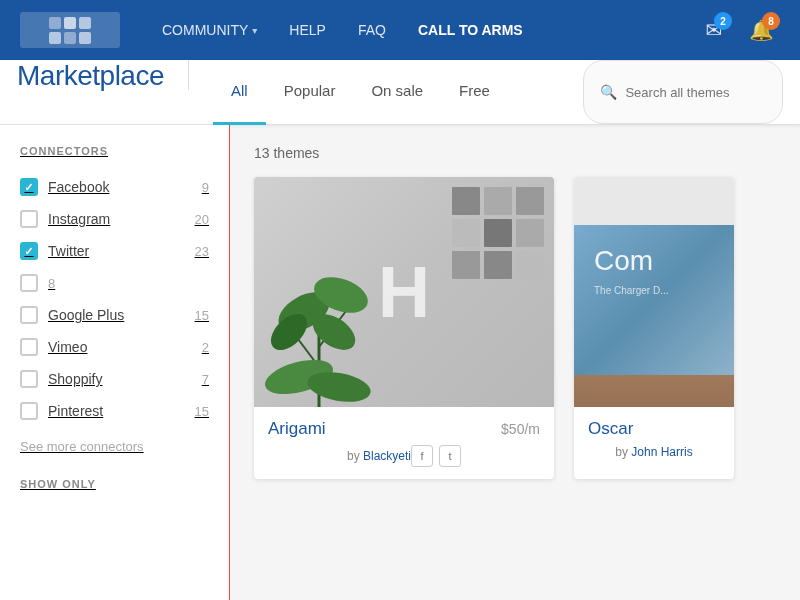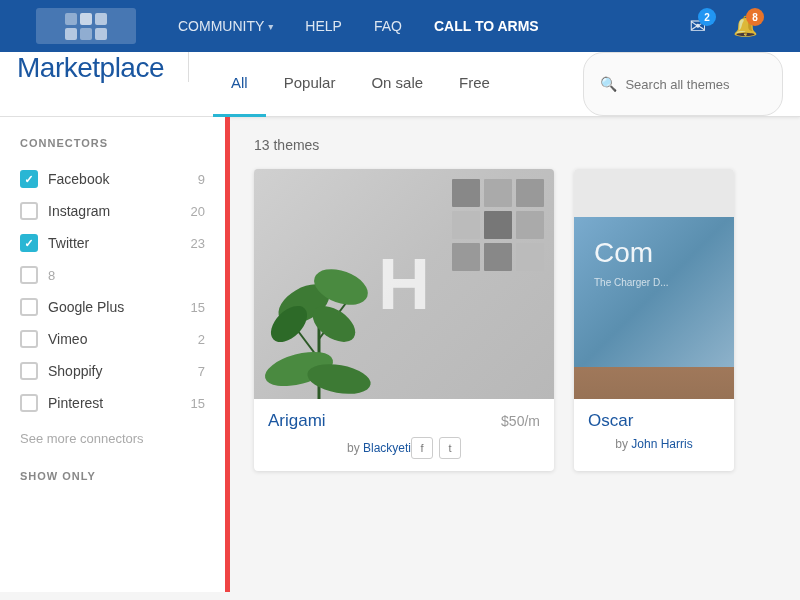--- a/index.html
+++ b/index.html
@@ -1,24 +1,24 @@
 <!DOCTYPE html>
 <html><head>
   <meta charset="utf-8">
   <style>
     * { box-sizing: border-box; margin: 0; padding: 0; }
     body { font-family: 'Segoe UI', Arial, sans-serif; background: #f5f5f5; width: 800px; height: 600px; overflow: hidden; }
 
     
     .header {
       background: #1a56a0;
-      height: 52px;
-      display: flex;
-      align-items: center;
-      padding: 0 36px;
+      height: 60px;
+      display: flex;
+      align-items: center;
+      padding: 0 20px;
       position: relative;
     }
     .logo-placeholder {
       width: 100px;
       height: 36px;
       background: rgba(255,255,255,0.2);
       border-radius: 3px;
       display: flex;
       align-items: center;
       justify-content: center;
@@ -160,23 +160,24 @@
       display: flex;
       height: calc(600px - 60px - 65px);
       overflow: hidden;
     }
 
     
     .sidebar {
       width: 230px;
       min-width: 230px;
       background: #fff;
-      border-right: 5px solid #ef4444;
+      border-right: 1px solid #ef4444;
       padding: 20px 20px;
       overflow-y: auto;
+      text-decoration: underline;
     }
     .sidebar-section-title {
       font-size: 11px;
       font-weight: 700;
       color: #888;
       letter-spacing: 1px;
       margin-bottom: 14px;
     }
     .connector-item {
       display: flex;

